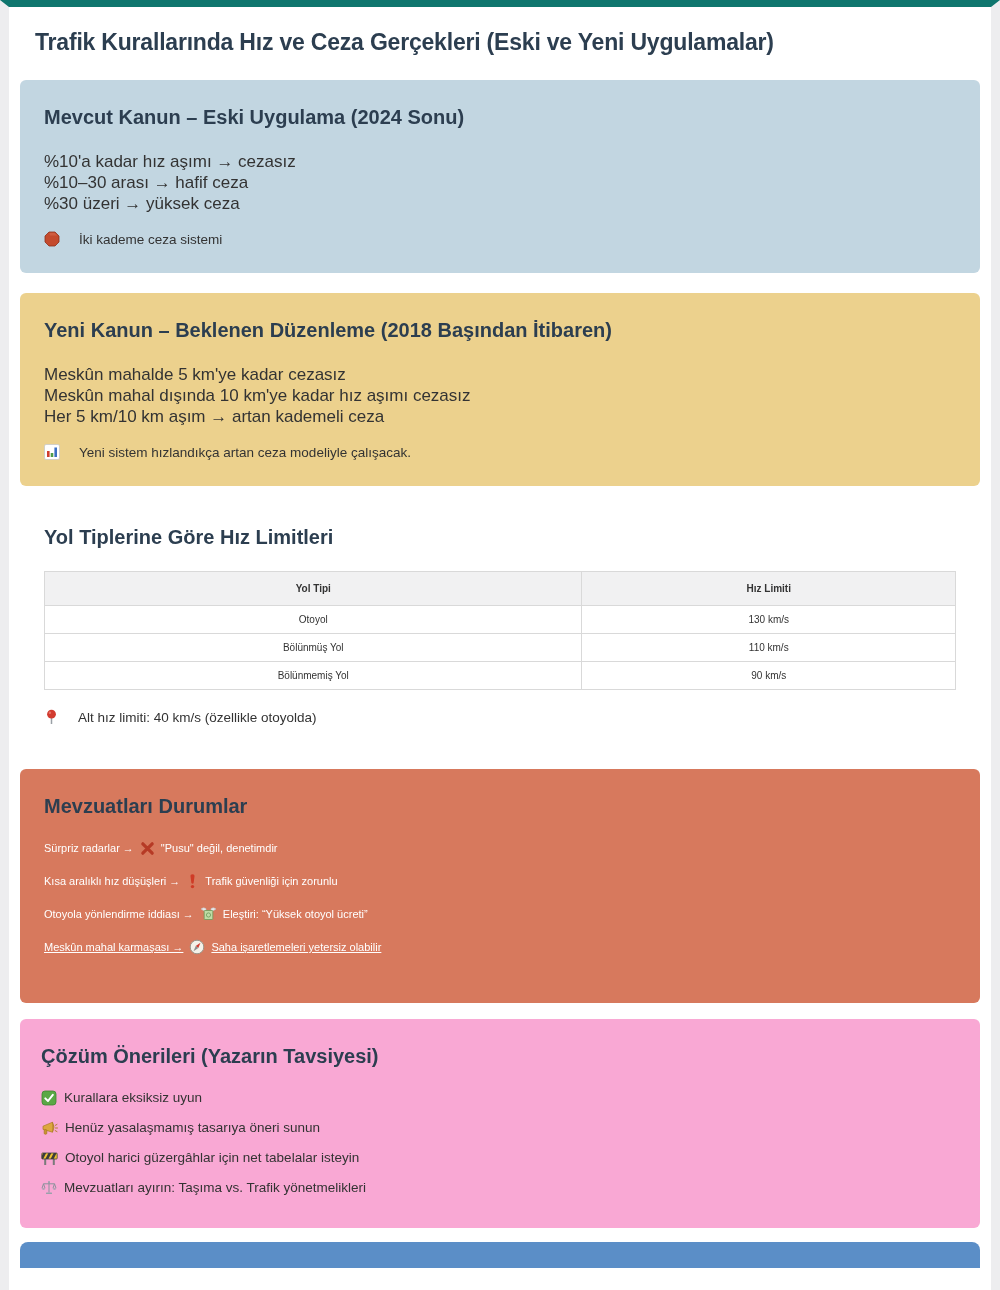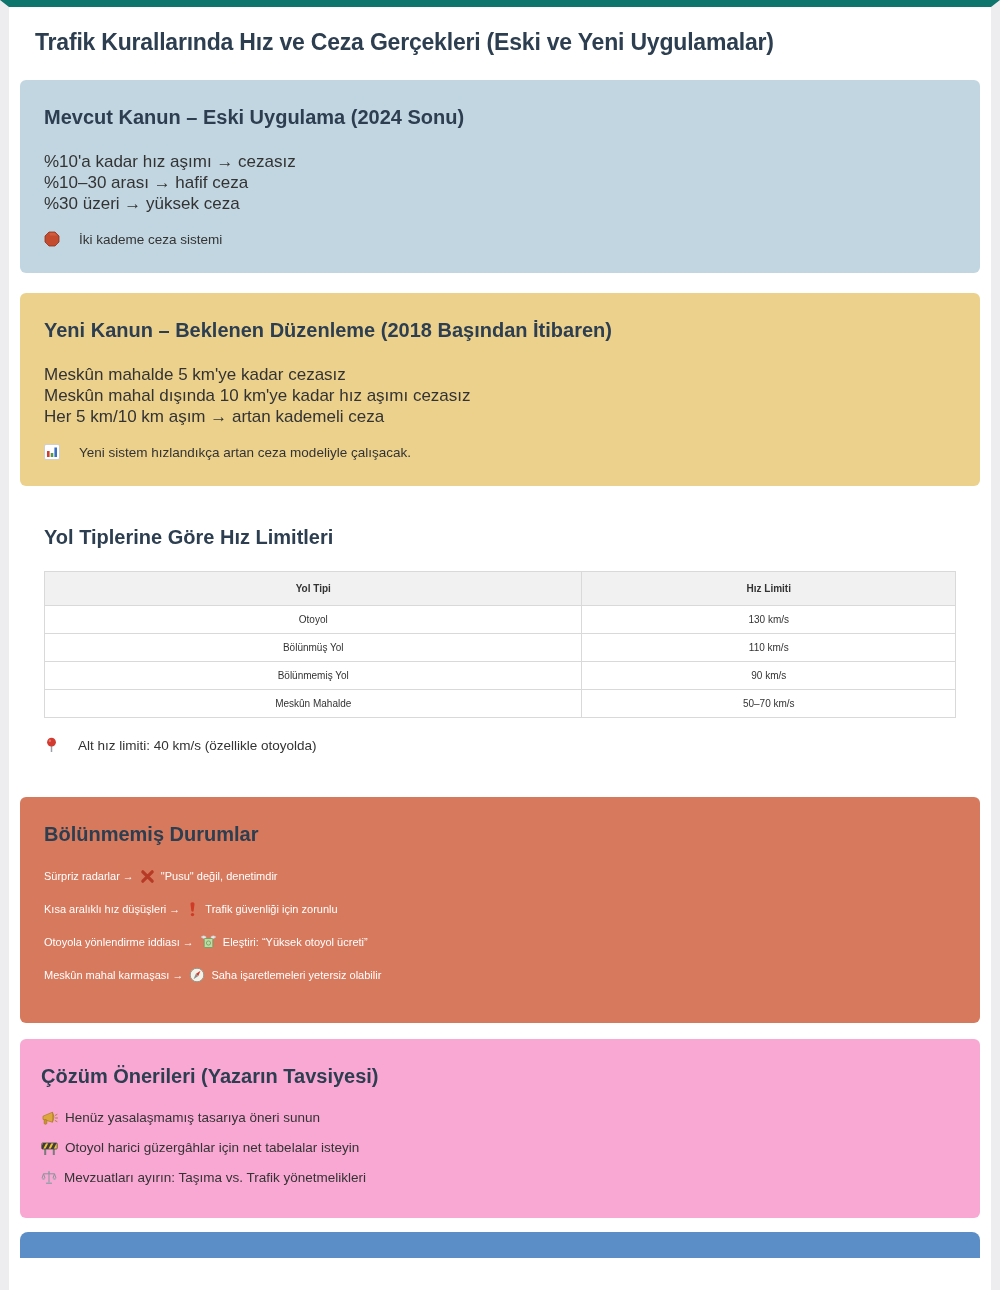--- a/index.html
+++ b/index.html
@@ -81,21 +81,21 @@
   .panel.criticisms h2 { margin-bottom: 20px; }
   .crit-line {
     margin: 0 0 13px 0;
     display: flex;
     align-items: center;
     gap: 6px;
     font-size: 11px;
     line-height: 20px;
     color: #ffffff;
   }
-  .crit-line:last-child { margin-bottom: 8px; }
+  .crit-line:last-child { margin-bottom: 16px; text-decoration: underline; }
 
   .panel.solutions { margin-top: 16px; padding-bottom: 30px; }
   .panel.solutions h2 { margin-bottom: 20px; }
   .sol-line {
     margin: 0 0 10px 0;
     display: flex;
     align-items: center;
     gap: 7px;
     font-size: 13.5px;
     line-height: 20px;
@@ -171,40 +171,36 @@
           <td>130 km/s</td>
         </tr>
         <tr>
           <td>Bölünmüş Yol</td>
           <td>110 km/s</td>
         </tr>
         <tr>
           <td>Bölünmemiş Yol</td>
           <td>90 km/s</td>
         </tr>
-        <tr>
-          <td>Meskûn Mahalde</td>
-          <td>50–70 km/s</td>
-        </tr>
       </tbody>
     </table>
     <div class="note">
       <span class="icn">
         <svg width="15" height="16" viewBox="0 0 15 16">
           <line x1="7.5" y1="9" x2="7.5" y2="15" stroke="#9aa0a6" stroke-width="1.5"></line>
           <circle cx="7.5" cy="5.2" r="4.4" fill="#d23b2f"></circle>
           <circle cx="5.9" cy="3.8" r="1.2" fill="#e8796f" opacity="0.9"></circle>
         </svg>
       </span>
       <span>Alt hız limiti: 40 km/s (özellikle otoyolda)</span>
     </div>
   </section>
 
   <section class="panel criticisms" style="background-color: rgb(215, 121, 93);">
-    <h2>Bölünmemiş Durumlar</h2>
+    <h2>Mevzuatları Durumlar</h2>
 
     <div class="crit-line">
       <span>Sürpriz radarlar →</span>
       <span class="icn">
         <svg width="15" height="15" viewBox="0 0 16 16">
           <path d="M3 3 L13 13 M13 3 L3 13" stroke="#b63a25" stroke-width="3.4" stroke-linecap="round"></path>
         </svg>
       </span>
       <span>"Pusu" değil, denetimdir</span>
     </div>
@@ -244,20 +240,29 @@
           </g>
         </svg>
       </span>
       <span>Saha işaretlemeleri yetersiz olabilir</span>
     </div>
   </section>
 
   <section class="panel solutions" style="background-color: #f9a8d4; padding-left: 21px;">
     <h2>Çözüm Önerileri (Yazarın Tavsiyesi)</h2>
 
+    <div class="sol-line">
+      <span class="icn">
+        <svg width="16" height="16" viewBox="0 0 16 16">
+          <rect x="1" y="1" width="14" height="14" rx="3" fill="#5aa845" stroke="#3f8531" stroke-width="0.8"></rect>
+          <path d="M4.3 8.4 L7 11 L11.8 4.9" fill="none" stroke="#ffffff" stroke-width="2" stroke-linecap="round" stroke-linejoin="round"></path>
+        </svg>
+      </span>
+      <span>Kurallara eksiksiz uyun</span>
+    </div>
 
     <div class="sol-line">
       <span class="icn">
         <svg width="17" height="16" viewBox="0 0 17 16">
           <polygon points="2,6.2 11.5,2.2 11.5,12.2 2,9.4" fill="#dda73d" stroke="#a87a20" stroke-width="0.7"></polygon>
           <path d="M11.5 2.2 Q14.5 7.2 11.5 12.2" fill="#c9942f" stroke="#a87a20" stroke-width="0.7"></path>
           <rect x="3.2" y="9.6" width="2.6" height="4.6" rx="1" fill="#c9942f" stroke="#a87a20" stroke-width="0.7"></rect>
           <path d="M14.2 5.4 L16 4.4 M14.5 8 L16.5 8 M14.2 10.6 L16 11.6" stroke="#a87a20" stroke-width="0.9" stroke-linecap="round"></path>
         </svg>
       </span>

